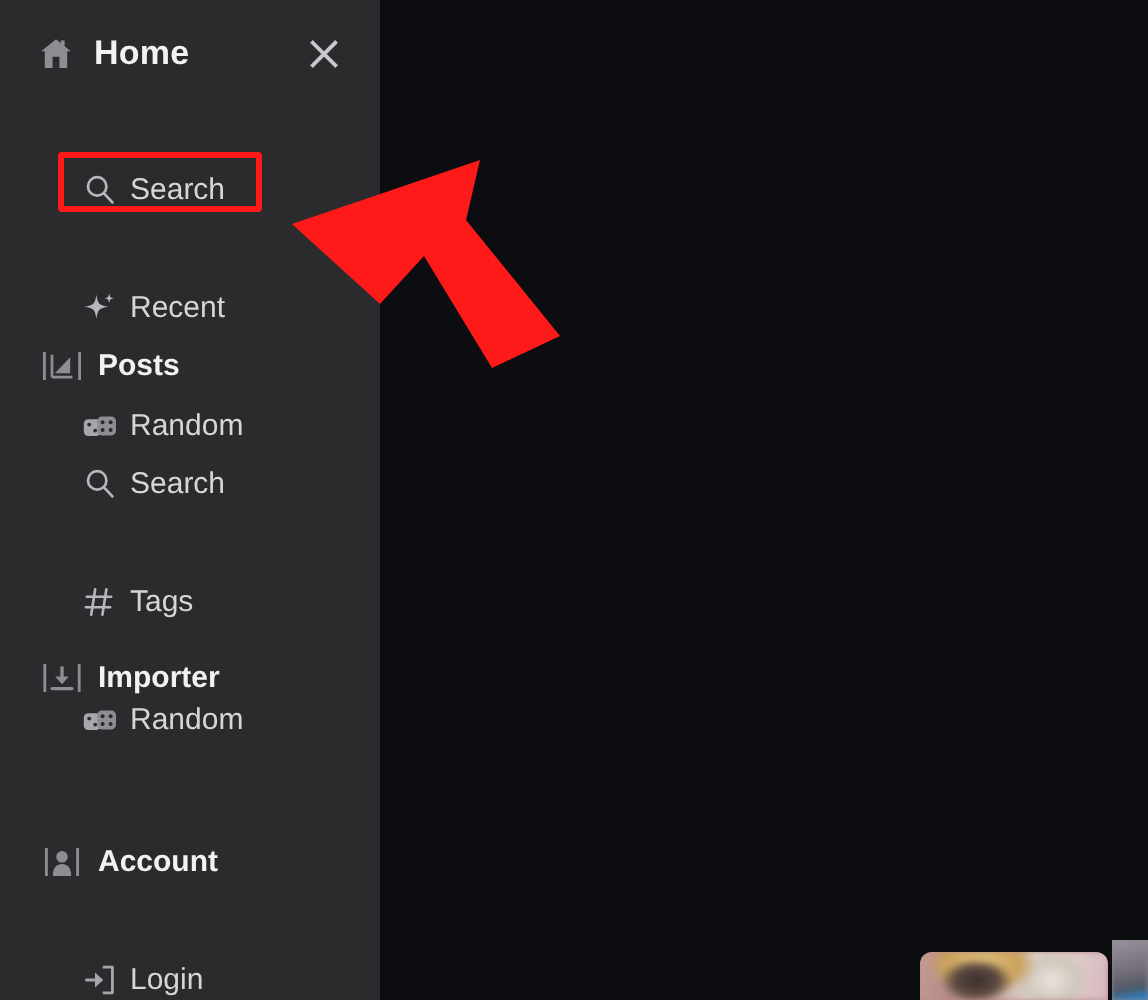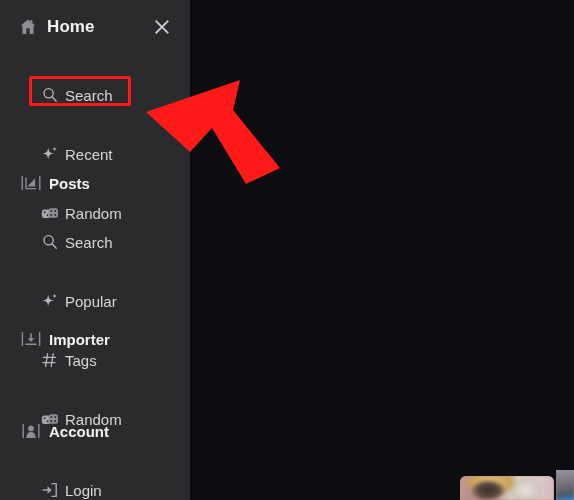--- a/index.html
+++ b/index.html
@@ -298,29 +298,20 @@
       <div class="nav-item">
         <span class="nicon">
           <svg width="18" height="18" viewBox="0 0 18 18">
             <circle cx="7.6" cy="7.2" r="4.6" stroke="#b7b7bb" stroke-width="1.35" fill="none"></circle>
             <path d="M11.1 10.8 L15.2 15.2" stroke="#b7b7bb" stroke-width="1.35" stroke-linecap="round"></path>
           </svg>
         </span>
         <span class="nlabel">Search</span>
       </div>
 
-      <div class="nav-item">
-        <span class="nicon">
-          <svg width="18" height="18" viewBox="0 0 18 18">
-            <path d="M7.2 2.4 C7.9 7 8.6 7.7 13.2 8.4 C8.6 9.1 7.9 9.8 7.2 14.4 C6.5 9.8 5.8 9.1 1.2 8.4 C5.8 7.7 6.5 7 7.2 2.4 Z" fill="#b7b7bb"></path>
-            <path d="M13.6 1.6 C13.9 3.5 14.2 3.8 16.1 4.1 C14.2 4.4 13.9 4.7 13.6 6.6 C13.3 4.7 13 4.4 11.1 4.1 C13 3.8 13.3 3.5 13.6 1.6 Z" fill="#b7b7bb"></path>
-          </svg>
-        </span>
-        <span class="nlabel">Popular</span>
-      </div>
 
 
       <div class="nav-item">
         <span class="nicon">
           <svg width="18" height="18" viewBox="0 0 18 18">
             <path d="M6.6 2.6 L4.6 15.4 M12.2 2.6 L10.2 15.4 M2.4 6.4 L14.6 6.4 M1.9 11.6 L14.1 11.6" stroke="#b7b7bb" stroke-width="1.3" stroke-linecap="round"></path>
           </svg>
         </span>
         <span class="nlabel">Tags</span>
       </div>

